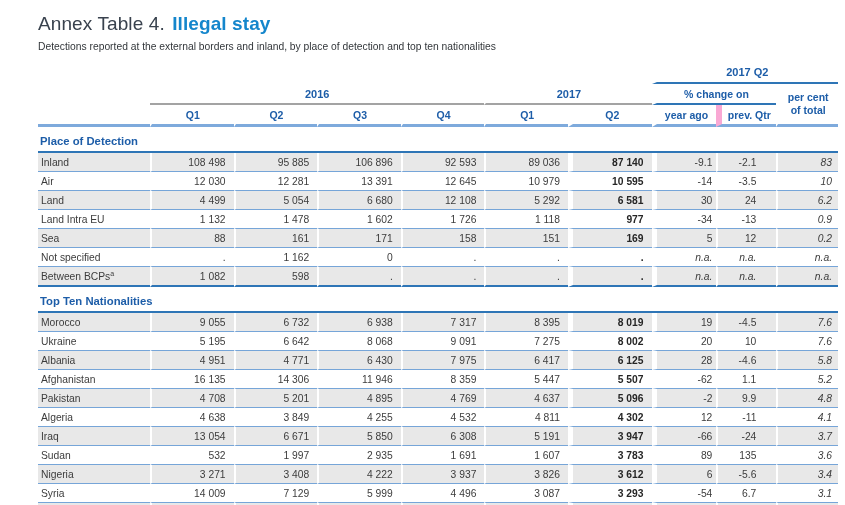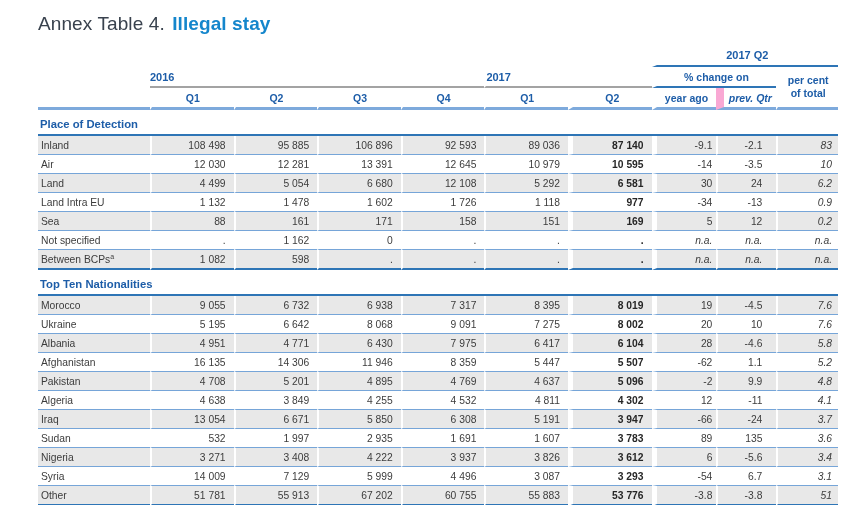--- a/index.html
+++ b/index.html
@@ -28,29 +28,29 @@
   col.c-pct{width:7.7%;}
 
   th,td{padding:0;font-weight:normal;}
 
   
   thead th{color:#1d5da8;font-weight:bold;font-size:10.5px;vertical-align:middle;}
   tr.h1 th{height:20px;}
   tr.h2 th{height:19px;}
   tr.h3 th{height:19px;}
   th.g2017q2{border-left:5px solid #fff;border-bottom:2px solid #2e75b6;text-align:center;font-size:11px;}
-  th.g2016,th.g2017{border-bottom:2px solid #a3a3a3;text-align:left;font-size:11px;}
+  th.g2016,th.g2017{border-bottom:2px solid #a3a3a3;text-align:center;font-size:11px;}
   th.g2017{border-left:2px solid #fff;}
   th.gpct{border-left:5px solid #fff;border-bottom:2px solid #2e75b6;text-align:center;}
   th.hpct{border-left:2px solid #fff;text-align:center;line-height:1.25;}
   th.hpct span{display:block;}
   tr.h3 th{text-align:center;}
   tr.h3 th.qh{border-left:2px solid #fff;}
   tr.h3 th.q2b-h,th.col-year-h{border-left:5px solid #fff;}
-  th.col-prev-h{border-left:8px solid #f9a8d4;font-style:italic;}
+  th.col-prev-h{border-left:6px solid #f9a8d4;}
   
   th.lblspacer,tr.h3 th,th.hpct{border-bottom:3px solid #7eaadc;}
   th.g2017q2,th.g2016,th.g2017,th.gpct{border-bottom-width:2px;}
   th.lblspacer{border-bottom:3px solid #7eaadc;}
 
   
   td.section-title{
     color:#1d5da8;font-weight:bold;font-size:11.3px;
     padding:8px 0 4px 2px;border-bottom:2px solid #2e75b6;
   }
@@ -59,36 +59,37 @@
   tr.data td{
     height:16px;padding:1px 8px 1px 0;
     border-bottom:1px solid #76a5d8;
     vertical-align:middle;color:#3c3c3c;
   }
   tr.data td.lbl-cell{padding-left:3px;padding-right:6px;text-align:left;}
   tr.data td.v{text-align:right;}
   tr.data td.col-q{border-left:2px solid #fff;}
   tr.data td.col-q2b{border-left:5px solid #fff;font-weight:bold;color:#262626;}
   tr.data td.col-year{border-left:5px solid #fff;padding-right:4px;}
-  tr.data td.col-prev{border-left:2px solid #fff;padding-right:14px;}
+  tr.data td.col-prev{border-left:2px solid #fff;padding-right:20px;}
   tr.data td.col-pct{border-left:2px solid #fff;padding-right:6px;font-style:italic;}
   tr.data td.na{font-style:italic;}
   tr.data.stripe td{background:#e8e8e8;}
   tr.data.section-end td{border-bottom:2px solid #2e75b6;}
   sup.fn{font-size:7px;vertical-align:super;line-height:0;}
 </style>
 </head>
 <body>
 
 <div class="page">
 
   <div class="title">
     <span>Annex Table 4.</span>
     <span class="hl">Illegal stay</span>
   </div>
+  <div class="subtitle">Detections reported at the external borders and inland, by place of detection and top ten nationalities</div>
 
   <table>
     <colgroup>
       <col class="c-lbl">
         <col class="c-q">
         <col class="c-q">
         <col class="c-q">
       <col class="c-q">
         <col class="c-q">
         <col class="c-q">
@@ -237,21 +238,21 @@
           <td class="v col-prev">10</td>
           <td class="v col-pct">7.6</td>
         </tr>
         <tr class="data stripe">
           <td class="lbl-cell"><span>Albania</span><sup class="fn"></sup></td>
           <td class="v col-q">4 951</td>
           <td class="v col-q">4 771</td>
           <td class="v col-q">6 430</td>
           <td class="v col-q">7 975</td>
           <td class="v col-q">6 417</td>
-          <td class="v col-q2b">6 104</td>
+          <td class="v col-q2b">6 125</td>
           <td class="v col-year">28</td>
           <td class="v col-prev">-4.6</td>
           <td class="v col-pct">5.8</td>
         </tr>
         <tr class="data">
           <td class="lbl-cell"><span>Afghanistan</span><sup class="fn"></sup></td>
           <td class="v col-q">16 135</td>
           <td class="v col-q">14 306</td>
           <td class="v col-q">11 946</td>
           <td class="v col-q">8 359</td>

